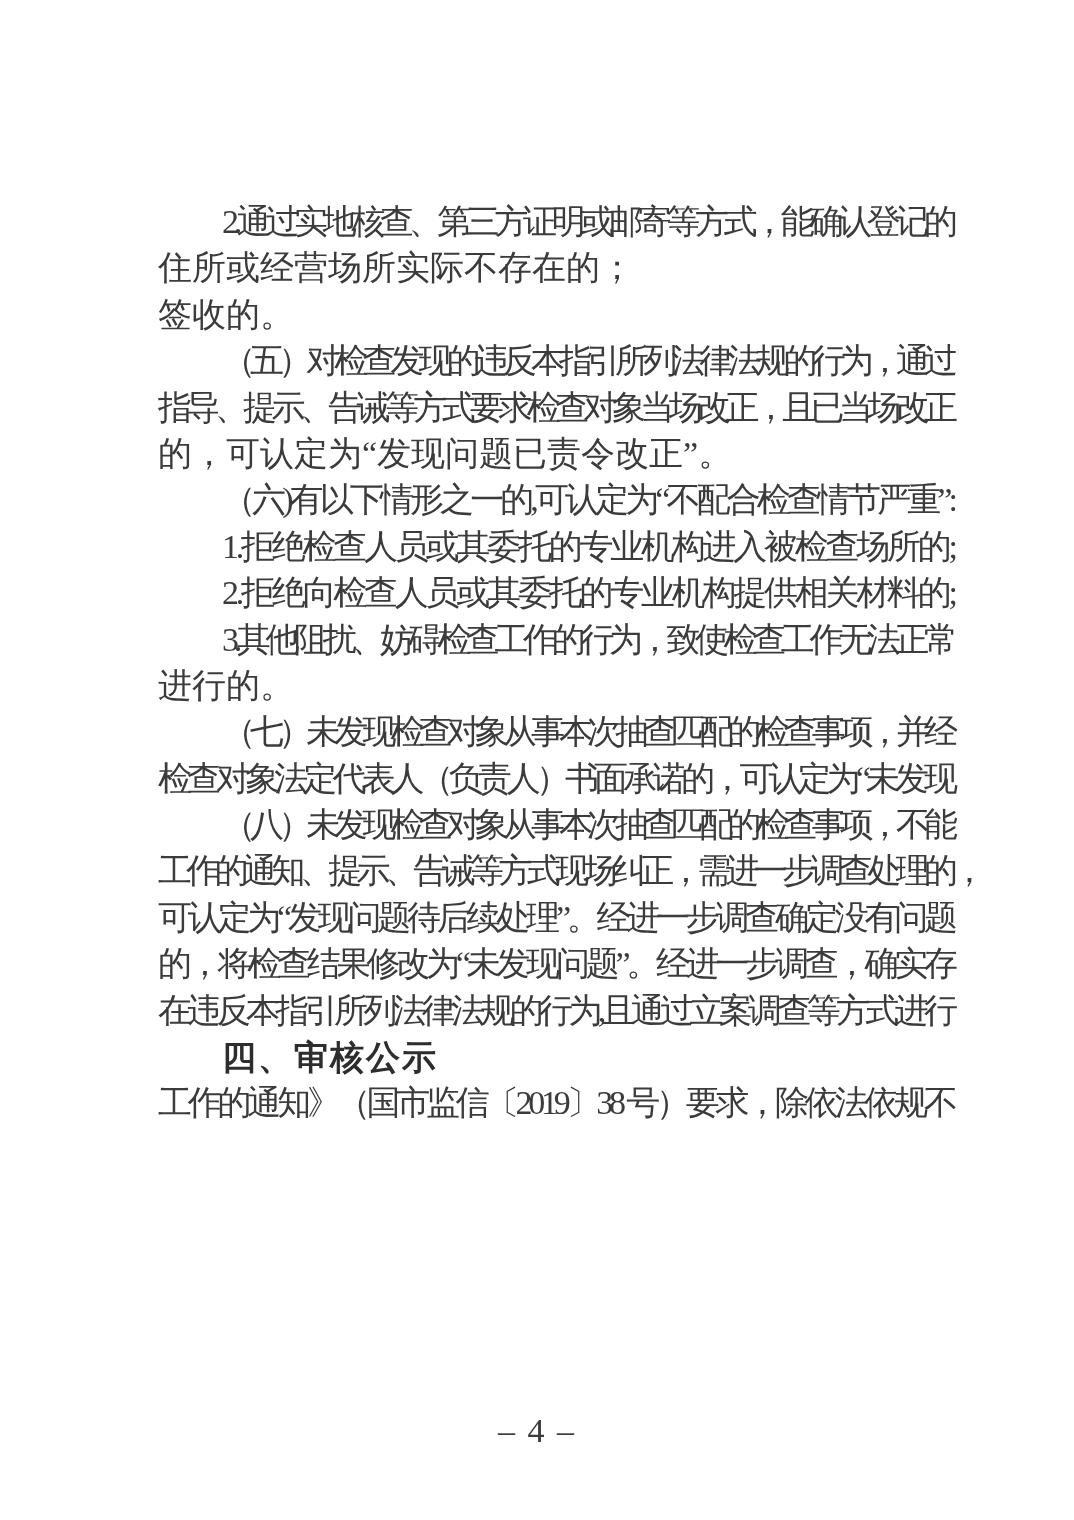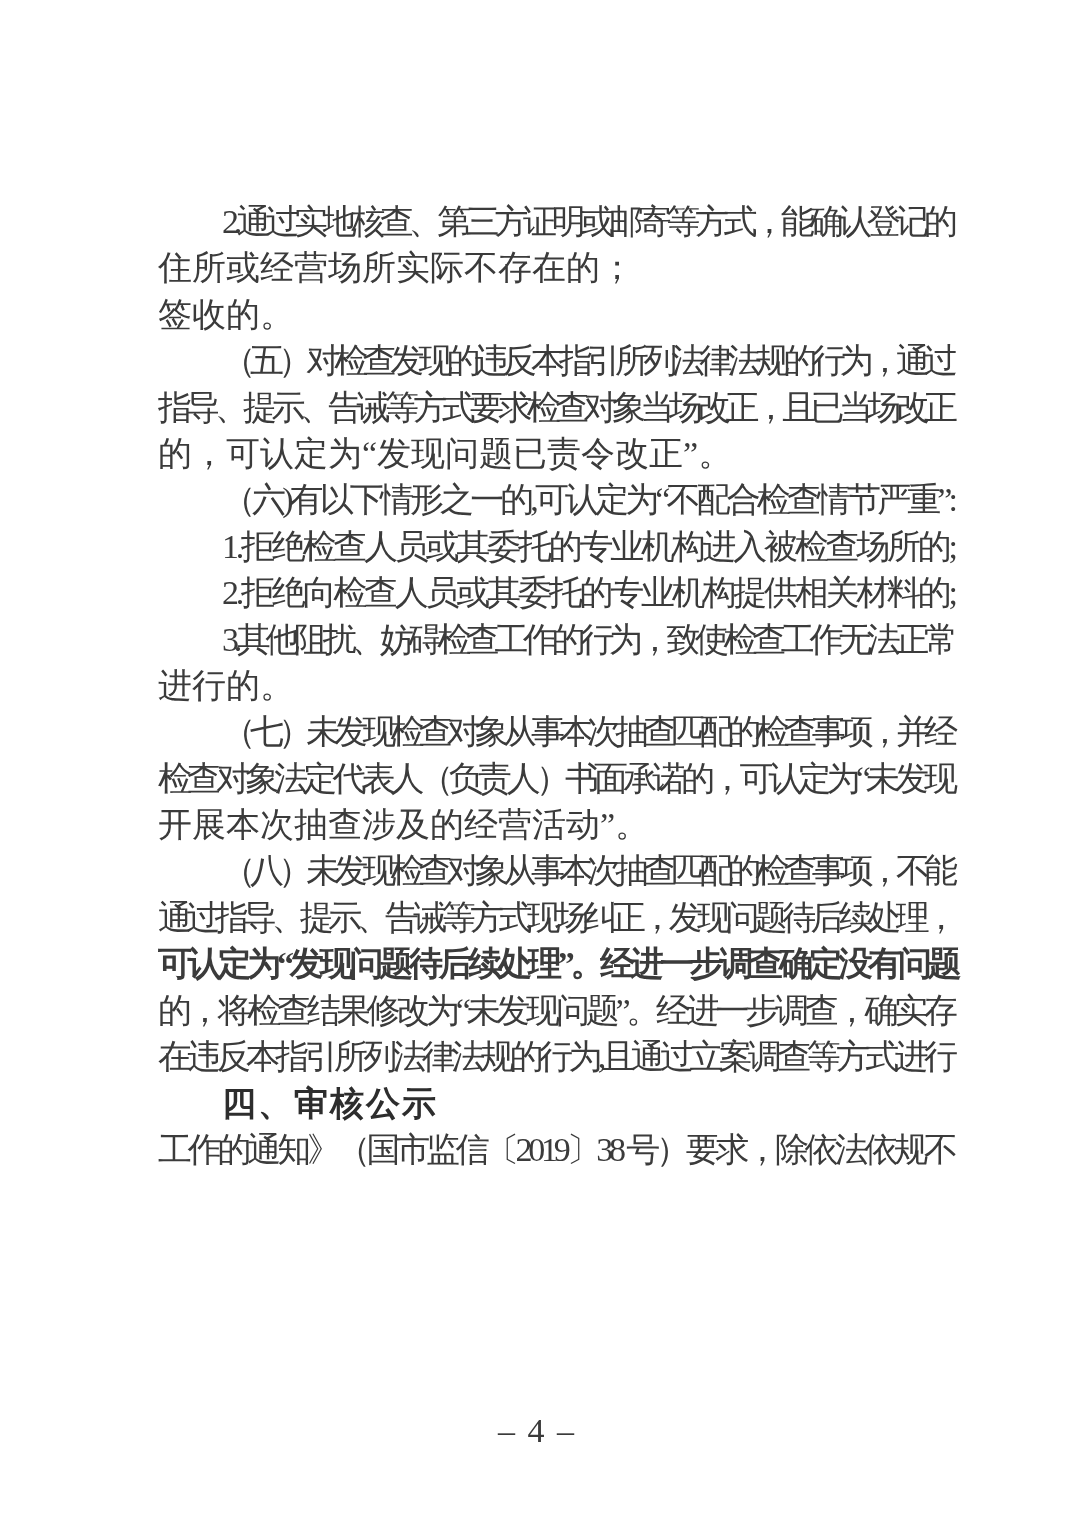--- a/index.html
+++ b/index.html
@@ -61,23 +61,22 @@
       <div class="line indent justify"><span style="letter-spacing: -5.92px;">（五）对检查发现的违反本指引所列法律法规的行为，通过</span></div>
       <div class="line justify"><span style="letter-spacing: -5.62963px;">指导、提示、告诫等方式要求检查对象当场改正，且已当场改正</span></div>
       <div class="line"><span>的，可认定为“发现问题已责令改正”。</span></div>
       <div class="line indent justify"><span style="letter-spacing: -3.90567px;">（六)有以下情形之一的,可认定为“不配合检查情节严重”:</span></div>
       <div class="line indent justify"><span style="letter-spacing: -3.23813px;">1.拒绝检查人员或其委托的专业机构进入被检查场所的;</span></div>
       <div class="line indent justify"><span style="letter-spacing: -3.23813px;">2.拒绝向检查人员或其委托的专业机构提供相关材料的;</span></div>
       <div class="line indent justify"><span style="letter-spacing: -5.36538px;">3.其他阻扰、妨碍检查工作的行为，致使检查工作无法正常</span></div>
       <div class="line"><span>进行的。</span></div>
       <div class="line indent justify"><span style="letter-spacing: -5.92px;">（七）未发现检查对象从事本次抽查匹配的检查事项，并经</span></div>
       <div class="line justify"><span style="letter-spacing: -4.9294px;">检查对象法定代表人（负责人）书面承诺的，可认定为“未发现</span></div>
-      <div class="line"><span>开展本次抽查涉及的经营活动”。</span></div>
       <div class="line indent justify"><span style="letter-spacing: -5.92px;">（八）未发现检查对象从事本次抽查匹配的检查事项，不能</span></div>
-      <div class="line justify"><span style="letter-spacing: -5.62963px;">通过指导、提示、告诫等方式现场纠正，发现问题待后续处理，</span></div>
-      <div class="line justify"><span style="letter-spacing: -4.22917px; font-weight: bold;">可认定为“发现问题待后续处理”。经进一步调查确定没有问题</span></div>
+      <div class="line justify"><span style="letter-spacing: -5.62963px;">工作的通知、提示、告诫等方式现场纠正，需进一步调查处理的，</span></div>
+      <div class="line justify"><span style="letter-spacing: -4.22917px;">可认定为“发现问题待后续处理”。经进一步调查确定没有问题</span></div>
       <div class="line justify"><span style="letter-spacing: -4.22917px;">的，将检查结果修改为“未发现问题”。经进一步调查，确实存</span></div>
       <div class="line justify"><span style="letter-spacing: -4.68519px;">在违反本指引所列法律法规的行为,且通过立案调查等方式进行</span></div>
       <div class="line indent heading"><span>四、审核公示</span></div>
       <div class="line justify"><span style="letter-spacing: -4.21667px;">工作的通知》（国市监信〔2019〕38 号）要求，除依法依规不</span></div>
     </div>
   <div class="footer">– 4 –</div>
 </div>
 
 </body></html>

